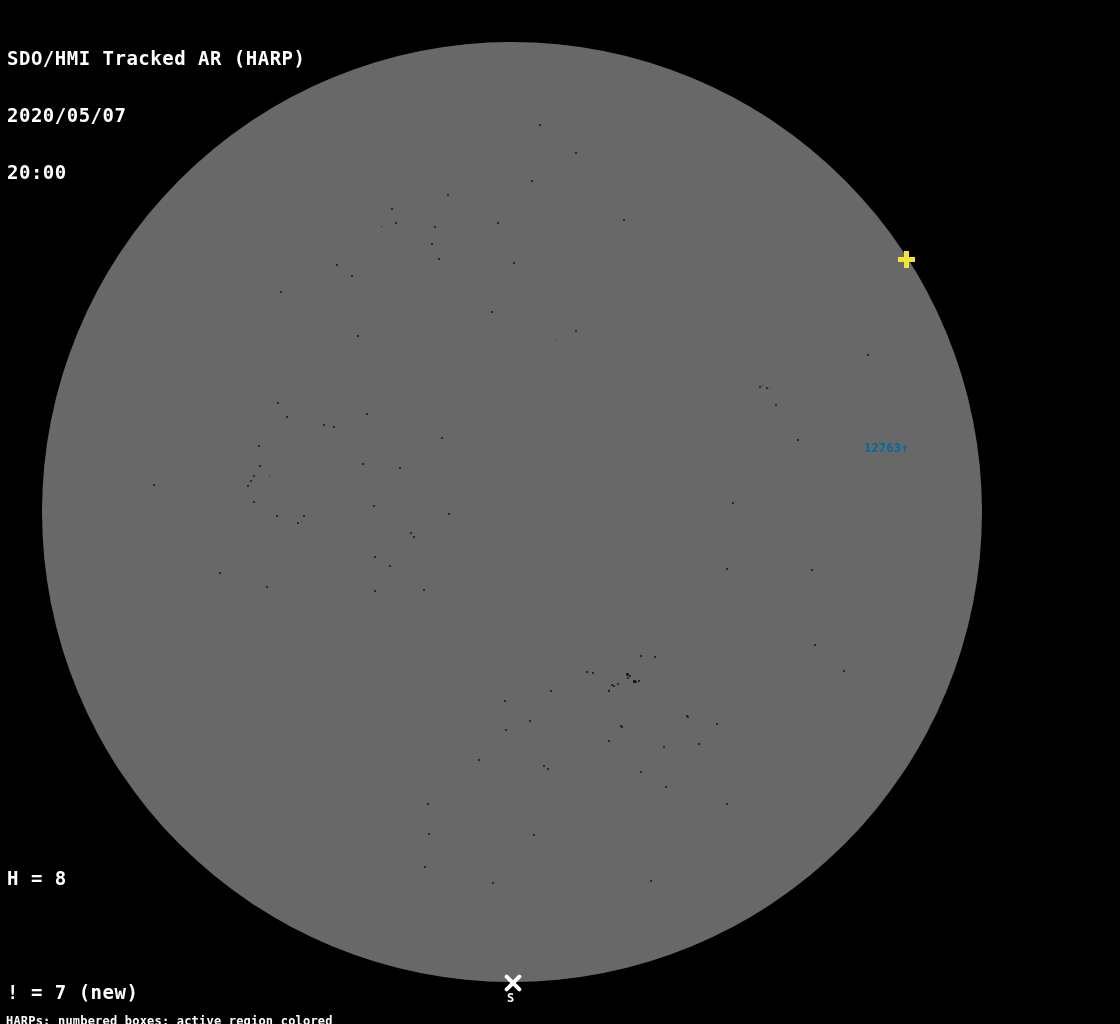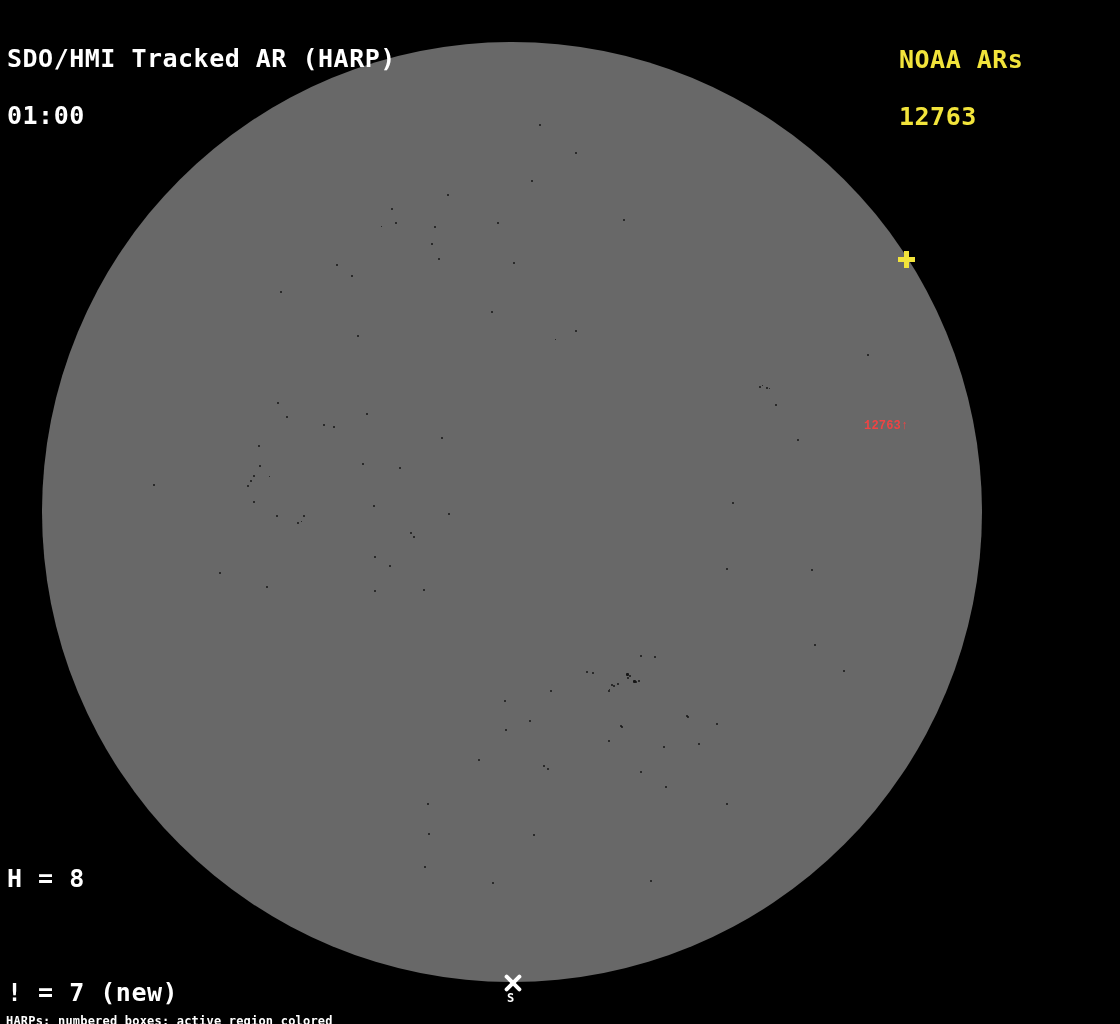--- a/index.html
+++ b/index.html
@@ -11,21 +11,21 @@
     position: relative;
     width: 1120px;
     height: 1024px;
     background: #000000;
     overflow: hidden;
     font-family: "DejaVu Sans Mono", "Liberation Mono", monospace;
     font-weight: bold;
   }
   .abs { position: absolute; }
   .txt-main {
-    font-size: 25px;
+    font-size: 19px;
     line-height: 19px;
     letter-spacing: 0.5px;
     white-space: pre;
   }
   .txt-small {
     font-size: 12px;
     line-height: 12px;
     letter-spacing: 0.2px;
     white-space: pre;
   }
@@ -177,46 +177,43 @@
       <div class="speckle" style="left: 650px; top: 880px; height: 2px; width: 2px; background: rgb(22, 22, 22);"></div>
       <div class="speckle" style="left: 732px; top: 502px; height: 2px; width: 2px; background: rgb(22, 22, 22);"></div>
       <div class="speckle" style="left: 726px; top: 568px; height: 2px; width: 2px; background: rgb(22, 22, 22);"></div>
       <div class="speckle" style="left: 811px; top: 569px; height: 2px; width: 2px; background: rgb(22, 22, 22);"></div>
       <div class="speckle" style="left: 814px; top: 644px; height: 2px; width: 2px; background: rgb(22, 22, 22);"></div>
       <div class="speckle" style="left: 843px; top: 670px; height: 2px; width: 2px; background: rgb(22, 22, 22);"></div>
     </div>
 
   <div class="abs txt-main white" style="left:7px; top:11px;">
     <div>SDO/HMI Tracked AR (HARP)</div>
-    <div>01:00</div>
+    <div>2020/05/07</div>
+    <div>20:00</div>
   </div>
 
-  <div class="abs txt-main" style="left: 899px; top: 12px; color: rgb(242, 228, 59);">
-    <div>NOAA ARs</div>
-    <div>12763</div>
-  </div>
 
 
   <div class="abs txt-main white" style="left:7px; top:831px;">
     <div>H = 8</div>
     <div class="legend-spacer"></div>
     <div>! = 7 (new)</div>
     
     
     
     
     
   </div>
 
   <div class="abs txt-small white" style="left:6px; top:991px;">
     <div>HARPs: numbered boxes; active region colored</div>
     
   </div>
 
   <div class="abs plus-marker" style="color: rgb(242, 228, 59); left: 898px; top: 251px;"></div>
 
-  <div class="abs txt-small" style="color: #ef4444; left: 864px; top: 420px; font-family: Liberation Mono, monospace;">12763↑</div>
+  <div class="abs txt-small" style="color: #0369a1; left: 864px; top: 442px;">12763↑</div>
 
   <div class="abs x-marker" style="left: 503px; top: 973px;"></div>
 
   <div class="abs txt-small white" style="left: 507px; top: 992px;">S</div>
 
 </div>
 
 </body></html>

